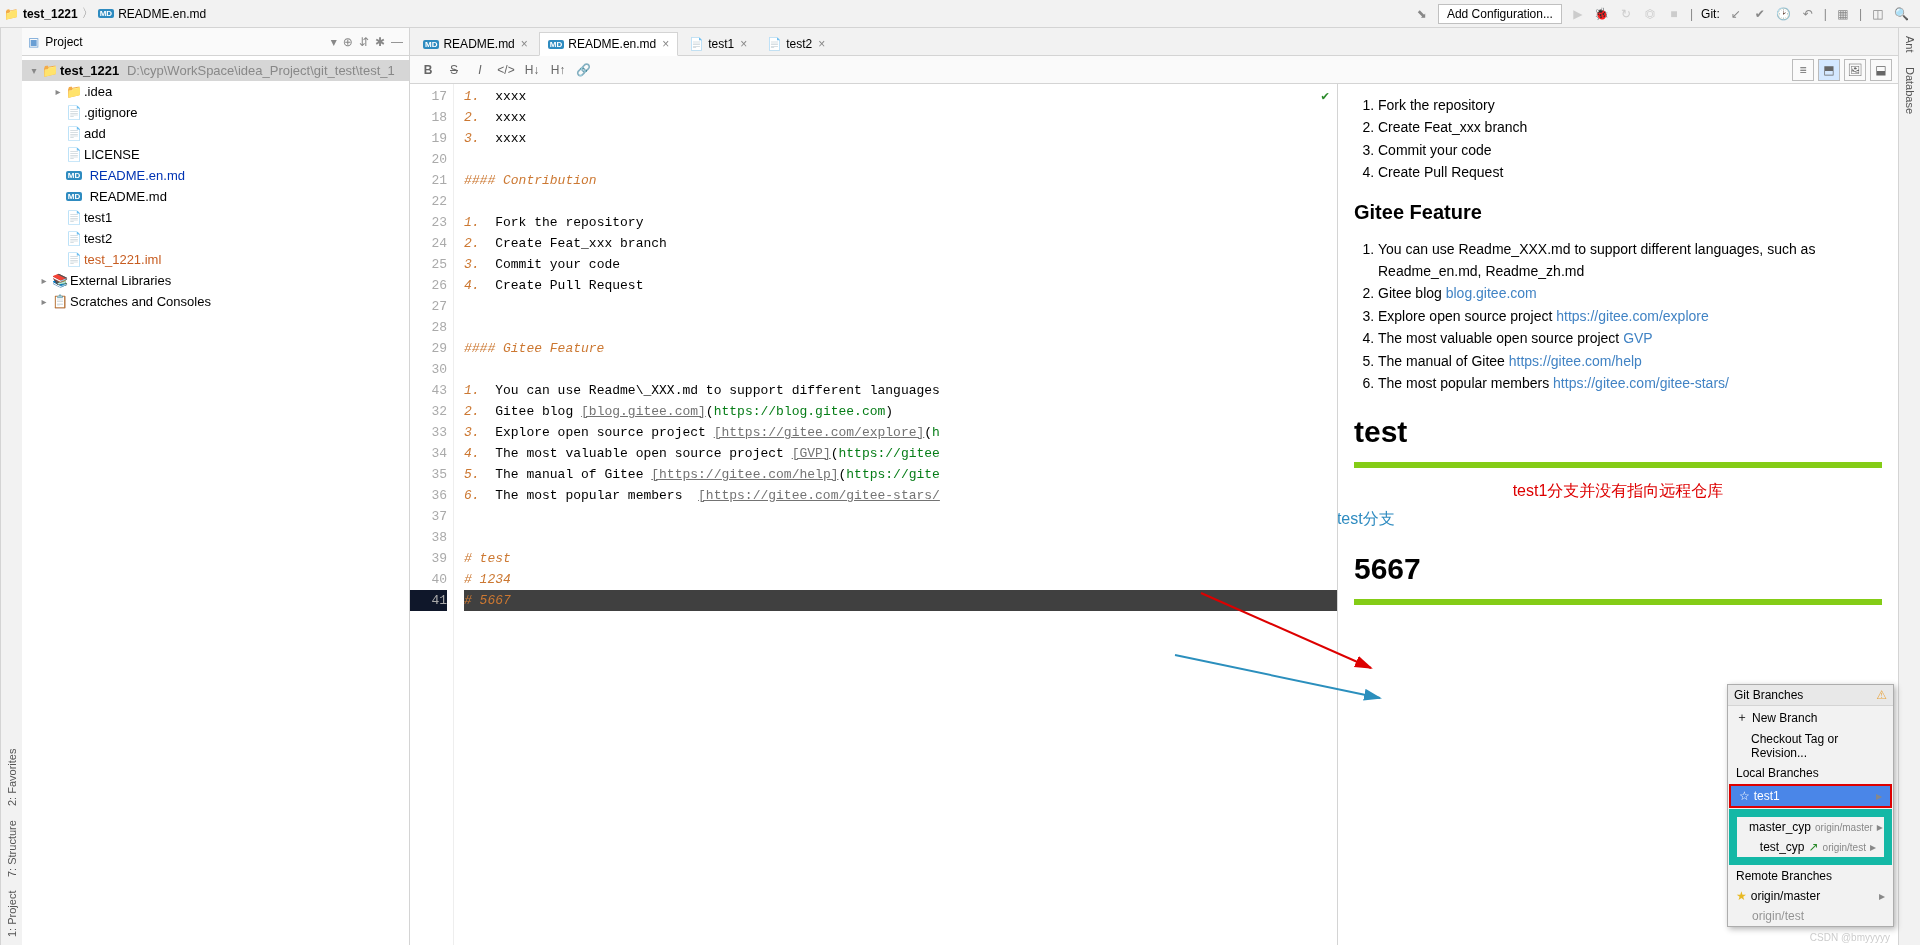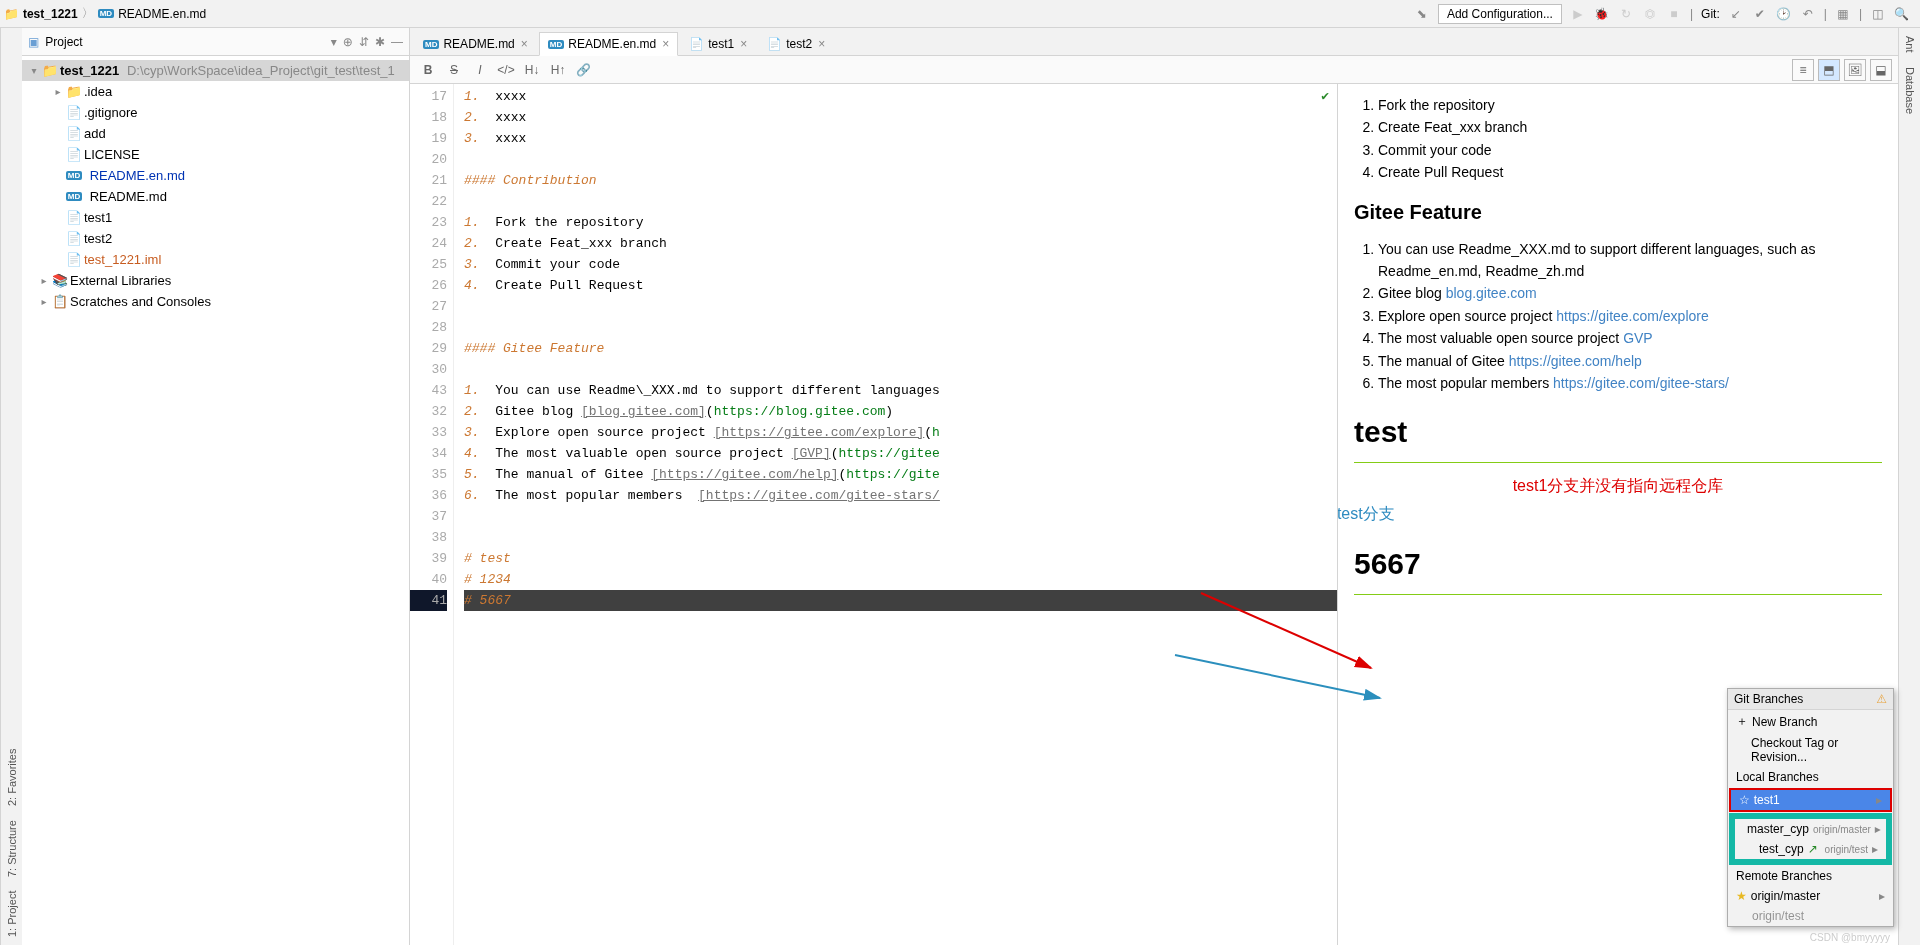--- a/index.html
+++ b/index.html
@@ -43,31 +43,31 @@
 .gutter{ width:44px; background:#fff; border-right:1px solid #eee; text-align:right; color:#aaa; padding-right:6px; line-height:21px; padding-top:2px;}
 .code{ flex:1; padding-left:10px; padding-top:2px; line-height:21px; white-space:pre; overflow:hidden;}
 .c-orange{ color:#cc7832; font-style:italic;}
 .c-blue{ color:#737373; text-decoration:underline;}
 .c-green{ color:#067d17;}
 .hl-line{ background:#404040; display:inline-block; width:100%;}
 .checkmark{ position:absolute; right:8px; top:4px; color:#2a8a2a;}
 .preview-pane{ width:560px; padding:10px 16px; overflow:auto; font-size:14px; line-height:1.6; font-family:Arial,sans-serif; position:relative;}
 .preview-pane ol{ padding-left:24px; margin-bottom:12px;}
 .preview-pane h2{ font-size:20px; margin:10px 0; font-weight:bold;}
-.preview-pane h1{ font-size:30px; margin:14px 0; font-weight:bold; border-bottom:1px solid #84cc16; padding-bottom:6px;}
+.preview-pane h1{ font-size:30px; margin:14px 0; font-weight:bold; border-bottom:6px solid #84cc16; padding-bottom:6px;}
 .preview-pane a{ color:#4183c4; text-decoration:none;}
 .annot-red{ color:#d00; font-family:"Microsoft YaHei",sans-serif; font-size:16px; position:relative;}
 .annot-blue{ color:#2e8bc0; font-family:"Microsoft YaHei",sans-serif; font-size:16px;}
 .popup{ position:absolute; right:26px; bottom:18px; width:167px; background:#f2f2f2; border:1px solid #adadad; box-shadow:2px 2px 6px rgba(0,0,0,0.3); font-size:12px;}
 .popup-hdr{ background:#e8e8e8; padding:3px 6px; display:flex; align-items:center; justify-content:center; border-bottom:1px solid #d4d4d4;}
 .popup-hdr .warn{ color:#e8a33d; margin-left:auto;}
 .popup-item{ padding:3px 8px; display:flex; align-items:center; gap:4px;}
 .popup-sect{ padding:3px 8px; font-weight:normal;}
 .popup-sel-red{ border:2px solid #d00; background:#4a86e8; color:#fff; margin:1px;}
-.popup-box-blue{ border:6px solid #14b8a6; margin:1px;}
+.popup-box-blue{ border:8px solid #14b8a6; margin:1px;}
 .popup .remote-lbl{ margin-left:auto; color:#888; font-size:10px;}
 .star{ color:#e8b923;}
 .tri-r{ color:#888; margin-left:auto;}
 .watermark{ position:absolute; right:30px; bottom:2px; color:#ccc; font-size:10px;}
 svg.arrow{ position:absolute; pointer-events:none;}
 </style>
 </head>
 <body>
 
 <div class="top-bar">

